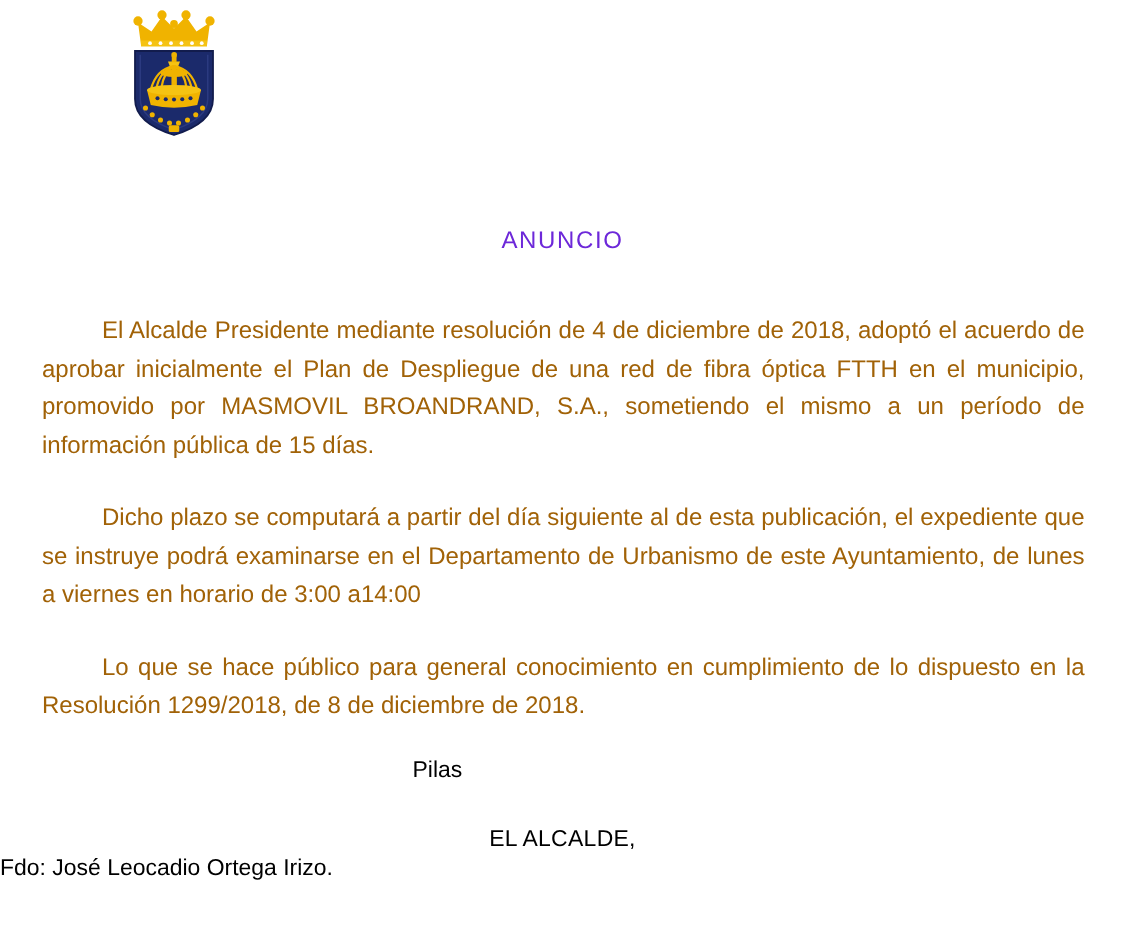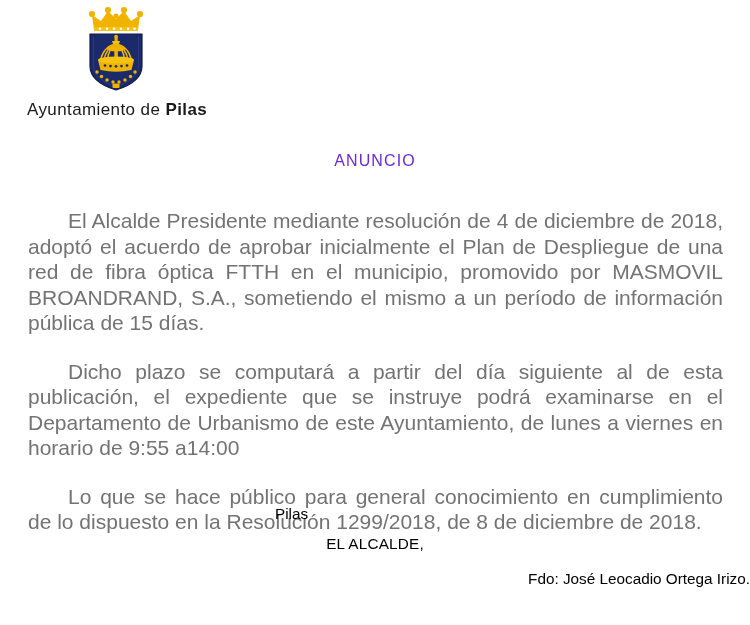--- a/index.html
+++ b/index.html
@@ -71,26 +71,26 @@
 
   
   .body-block {
     position: absolute;
     left: 28px;
     top: 208px;
     width: 695px;
   }
   .para {
     font-family: "Liberation Sans", sans-serif;
-    font-size: 21px;
+    font-size: 16px;
     line-height: 25.5px;
     text-align: justify;
     text-indent: 40px;
     margin: 0 0 23px 0;
-    color: #737373;
+    color: #a16207;
     hyphens: none;
   }
   .para:last-child {
     margin-bottom: 0;
   }
 
   
   .signature {
     position: absolute;
     left: 0;
@@ -102,34 +102,34 @@
     left: 275px;
     top: 0;
     font-family: "Liberation Sans", sans-serif;
     font-size: 15.3px;
     color: #000;
     white-space: nowrap;
   }
   .sig-role {
     position: absolute;
     left: 0;
-    top: 30px;
+    top: 46px;
     width: 750px;
     text-align: center;
     font-family: "Liberation Sans", sans-serif;
     font-size: 15.3px;
     letter-spacing: 0.2px;
     color: #000;
   }
   .sig-name {
     position: absolute;
     left: 0;
     top: 65px;
     width: 750px;
-    text-align: right;
+    text-align: left;
     font-family: "Liberation Sans", sans-serif;
     font-size: 15.3px;
     color: #000;
   }
 </style>
 </head>
 <body>
 
 <div class="page">
 
@@ -185,30 +185,27 @@
         <circle cx="33" cy="76" r="1.7" fill="#f0b300"></circle>
         <circle cx="39" cy="78" r="1.7" fill="#f0b300"></circle>
         <circle cx="45" cy="78" r="1.7" fill="#f0b300"></circle>
         <circle cx="51" cy="76" r="1.7" fill="#f0b300"></circle>
         <circle cx="56.5" cy="72.5" r="1.7" fill="#f0b300"></circle>
         <circle cx="61" cy="68" r="1.7" fill="#f0b300"></circle>
         <rect x="38.5" y="79.5" width="7" height="4.5" rx="1" fill="#f0b300"></rect>
       </svg>
     </div>
 
-    <div class="org-line">
-      <span class="org-weak">Ayuntamiento de </span><span class="org-strong">Pilas</span>
-    </div>
   </div>
 
   <div class="doc-title">ANUNCIO</div>
 
   <div class="body-block">
     <p class="para">El Alcalde Presidente mediante resolución de 4 de diciembre de 2018, adoptó el  acuerdo de aprobar inicialmente el Plan de Despliegue de una red de fibra óptica FTTH en el municipio, promovido por MASMOVIL BROANDRAND, S.A., sometiendo el mismo a un período de información pública de 15 días.</p>
-    <p class="para">Dicho plazo se computará a partir del día siguiente al de esta publicación, el expediente que se instruye podrá examinarse en el Departamento de Urbanismo de este Ayuntamiento, de lunes a viernes en horario de 9:55 a14:00</p>
+    <p class="para">Dicho plazo se computará a partir del día siguiente al de esta publicación, el expediente que se instruye podrá examinarse en el Departamento de Urbanismo de este Ayuntamiento, de lunes a viernes en horario de 3:00 a14:00</p>
     <p class="para">Lo que se hace público para general conocimiento en cumplimiento de lo dispuesto en la Resolución 1299/2018, de 8 de diciembre de 2018.</p>
   </div>
 
   <div class="signature">
     <div class="sig-place">Pilas</div>
     <div class="sig-role">EL ALCALDE,</div>
     <div class="sig-name">Fdo: José Leocadio Ortega Irizo.</div>
   </div>
 
 </div>

